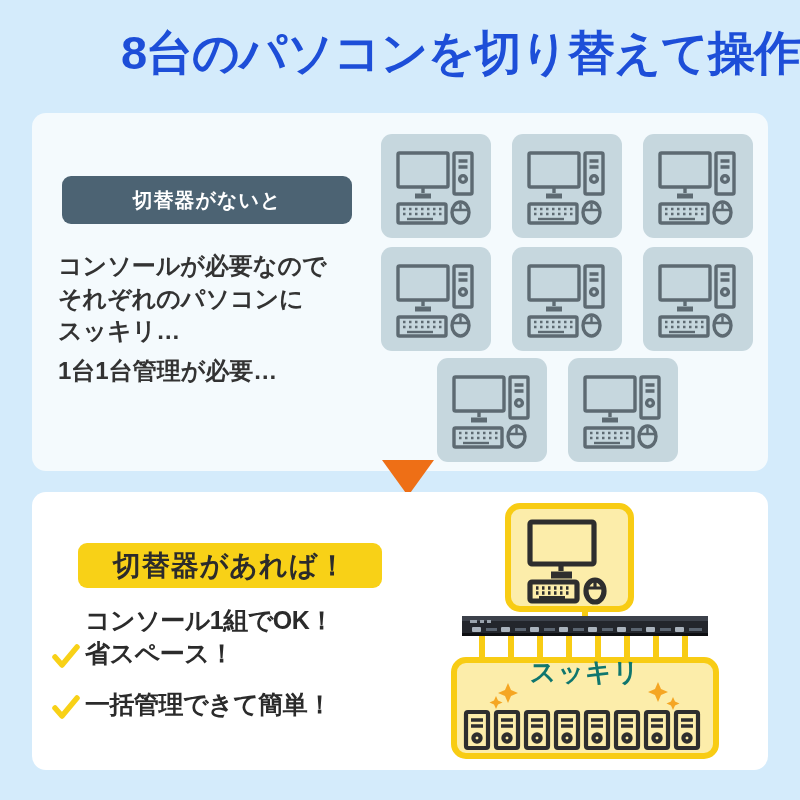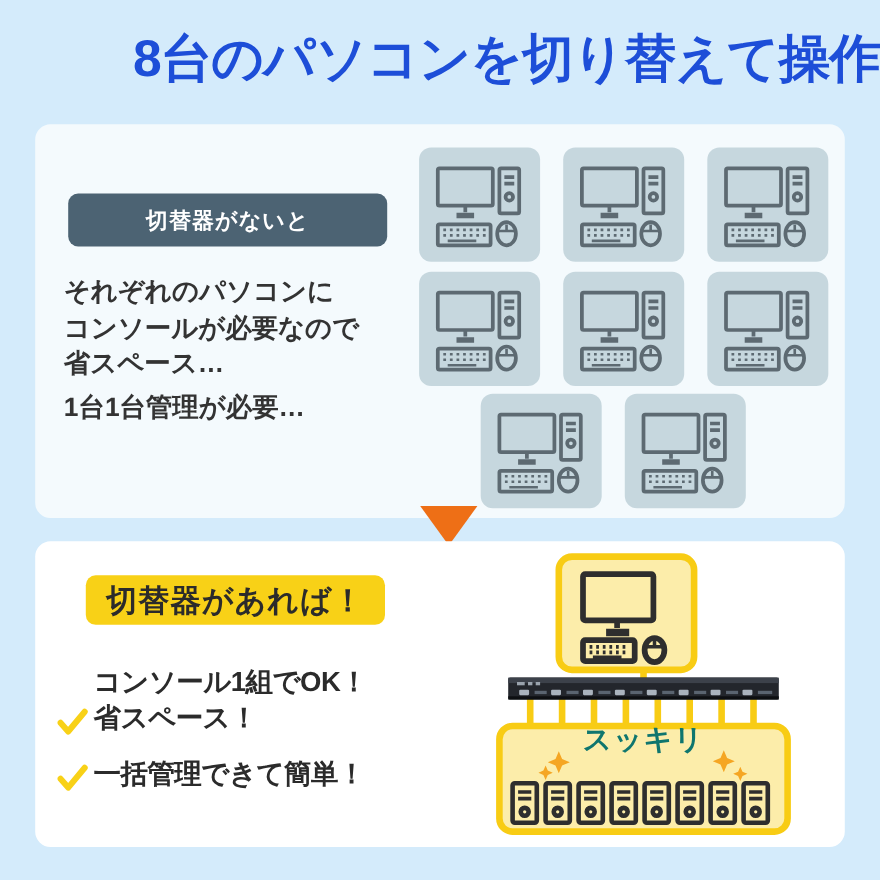--- a/index.html
+++ b/index.html
@@ -44,21 +44,21 @@
     border-radius:9px;
     font-weight:bold;
     white-space:nowrap;
   }
   #badge-dark{
     left:62px;top:176px;width:290px;height:48px;
     background:#4c6373;color:#ffffff;
     font-size:20px;letter-spacing:1px;
   }
   #badge-yellow{
-    left:78px;top:523px;width:272px;height:45px;
+    left:78px;top:543px;width:304px;height:45px;
     background:#f8d117;color:#2b2b2b;
     font-size:28px;letter-spacing:1px;
   }
 
   
   .copy-top{
     position:absolute;left:58px;top:250px;width:320px;
     color:#333333;font-size:24px;font-weight:bold;line-height:1.36;
     letter-spacing:0px;
   }
@@ -109,23 +109,23 @@
 
 <div id="stage">
 
   <div class="title">8台のパソコンを切り替えて操作</div>
 
   <div class="panel" id="panel-top"></div>
 
   <div class="badge" id="badge-dark">切替器がないと</div>
 
   <div class="copy-top">
+    <div>コンソールが必要なので</div>
     <div>それぞれのパソコンに</div>
-    <div>コンソールが必要なので</div>
-    <div>省スペース…</div>
+    <div>スッキリ…</div>
     <div class="p2">1台1台管理が必要…</div>
   </div>
 
   <div class="tile" style="left:381px;top:134px;">
     <svg viewBox="0 0 110 104" class="pc-icon">
       <g fill="none" stroke="#5d6a72" stroke-width="3.4">
         <rect x="17" y="19" width="50" height="34" rx="1.5"></rect>
         <path d="M42 53 v6" stroke-width="3.4"></path>
         <path d="M34 62 h16" stroke-width="5"></path>
         <rect x="73" y="19" width="18" height="41" rx="1.5"></rect>

